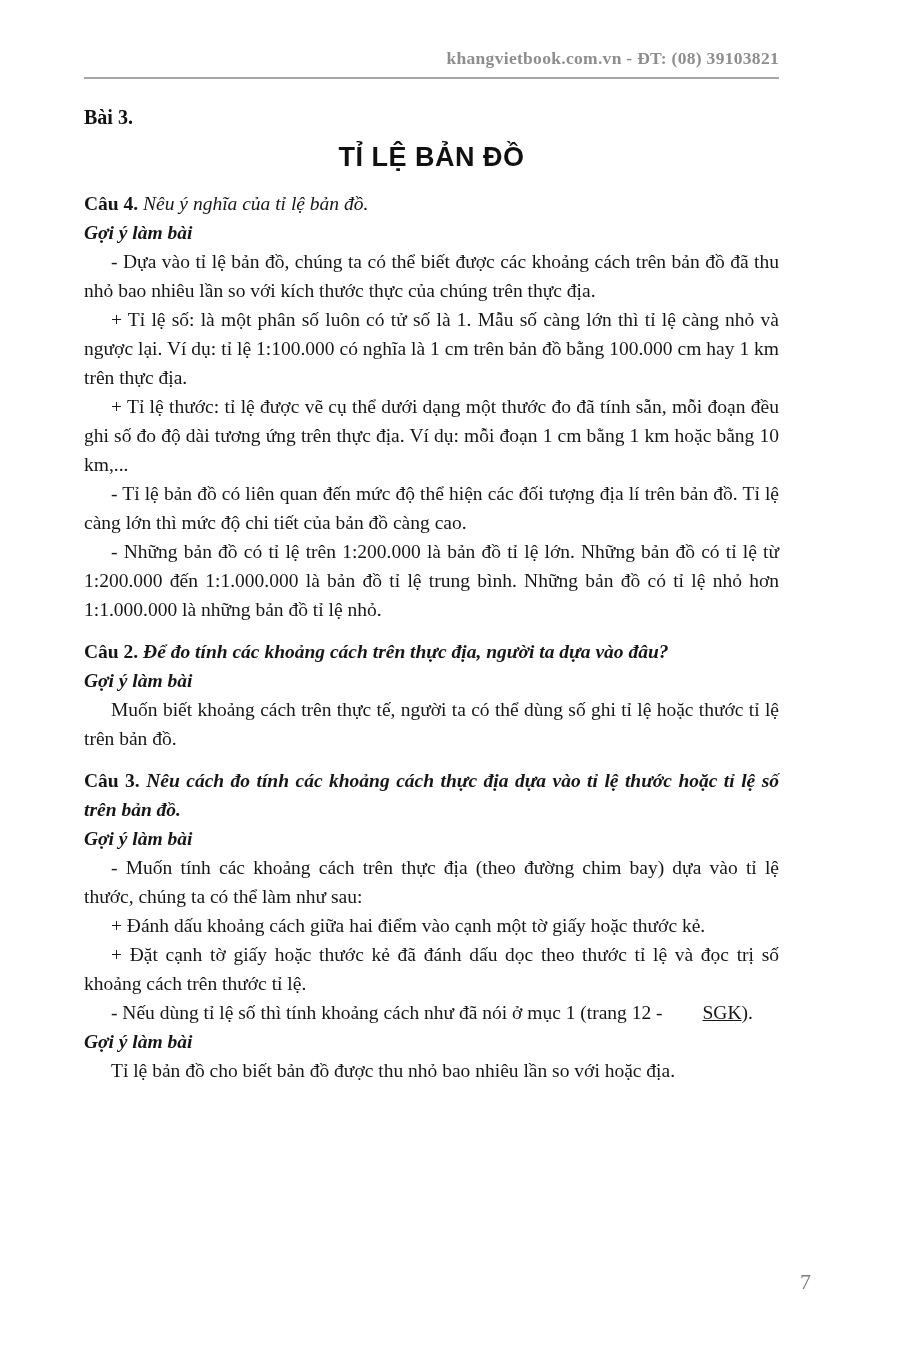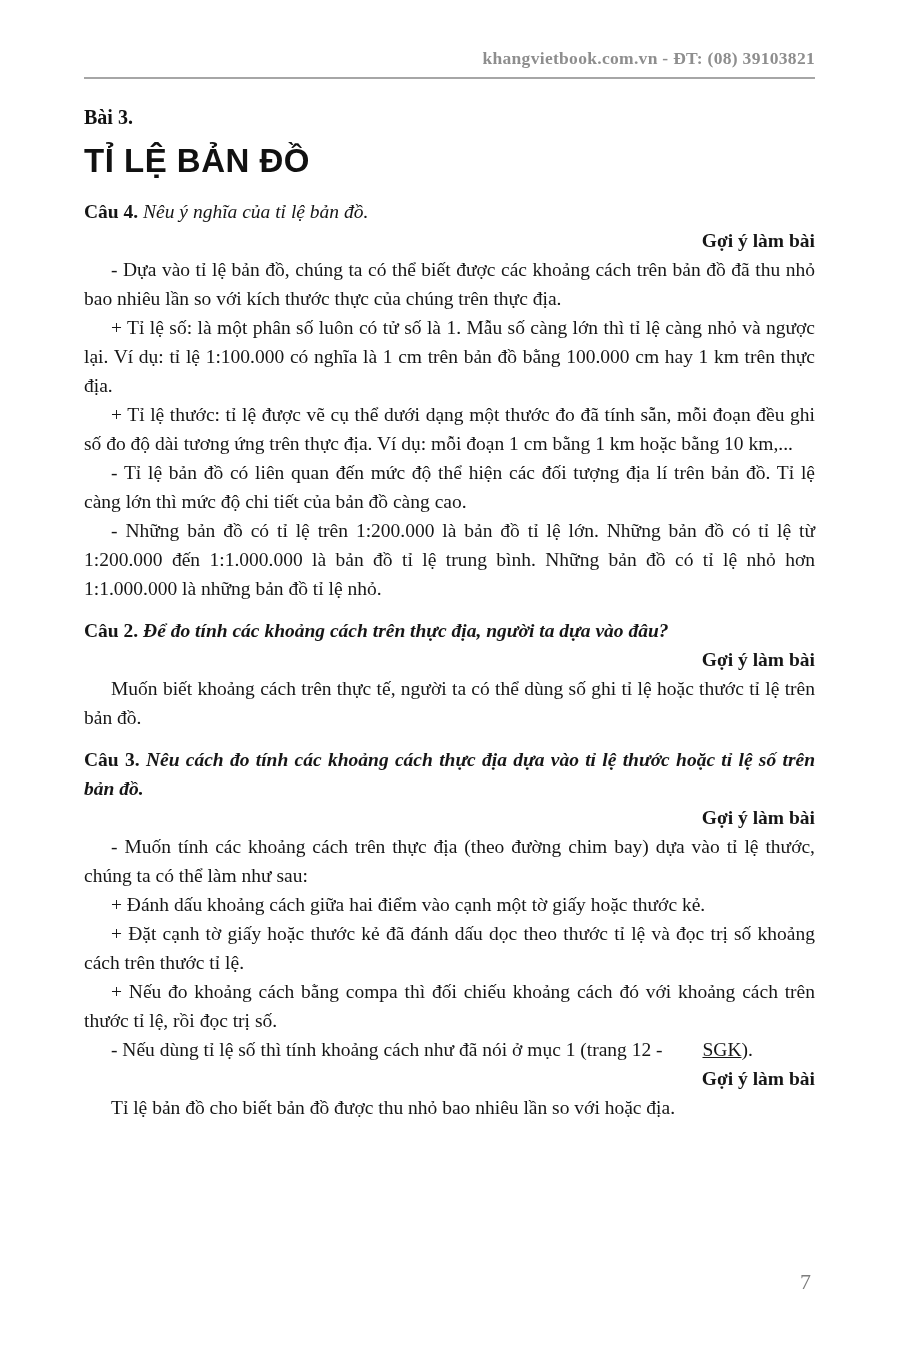--- a/index.html
+++ b/index.html
@@ -6,21 +6,21 @@
     margin: 0;
     padding: 0;
     background: #e9e9e9;
   }
   .page {
     position: relative;
     width: 899px;
     height: 1352px;
     margin: 0 auto;
     box-sizing: border-box;
-    padding: 46px 84px 0 84px;
+    padding: 46px 120px 0 84px;
     background: #ffffff;
     font-family: "Liberation Serif", "DejaVu Serif", serif;
     font-size: 19.5px;
     line-height: 29px;
     color: #161616;
     overflow: hidden;
   }
   .page-header {
     text-align: right;
     font-weight: bold;
@@ -33,35 +33,37 @@
   }
   .lesson-number {
     font-size: 20px;
     font-weight: bold;
     line-height: 1.2;
     margin: 26px 0 0 0;
     color: #111;
   }
   .lesson-title {
     font-family: "Liberation Sans", "DejaVu Sans", sans-serif;
-    font-size: 33px;
+    text-align: center;
+    font-size: 27px;
     font-weight: bold;
     line-height: 1.2;
     letter-spacing: 0.5px;
     margin: 12px 0 16px 0;
     color: #111;
   }
   p { margin: 0; }
   .question { margin-top: 13px; text-align: justify; }
   .q-label { font-weight: bold; }
   .q-text { font-style: italic; }
   .q-text.bold { font-weight: bold; }
   .hint {
-    text-align: right;
+    text-align: left;
     font-weight: bold;
+    font-style: italic;
   }
   .body {
     text-align: justify;
     text-indent: 27px;
   }
   .u { text-decoration: underline; margin-left: 35px; }
   .page-number {
     position: absolute;
     right: 88px;
     bottom: 56px;
@@ -96,21 +98,20 @@
     <p class="hint">Gợi ý làm bài</p>
     <p class="body">Muốn biết khoảng cách trên thực tế, người ta có thể dùng số ghi tỉ lệ hoặc thước tỉ lệ trên bản đồ.</p>
   </section>
 
   <section>
     <p class="question"><span class="q-label">Câu 3.</span> <span class="q-text bold">Nêu cách đo tính các khoảng cách thực địa dựa vào tỉ lệ thước hoặc tỉ lệ số trên bản đồ.</span></p>
     <p class="hint">Gợi ý làm bài</p>
     <p class="body">- Muốn tính các khoảng cách trên thực địa (theo đường chim bay) dựa vào tỉ lệ thước, chúng ta có thể làm như sau:</p>
     <p class="body">+ Đánh dấu khoảng cách giữa hai điểm vào cạnh một tờ giấy hoặc thước kẻ.</p>
     <p class="body">+ Đặt cạnh tờ giấy hoặc thước kẻ đã đánh dấu dọc theo thước tỉ lệ và đọc trị số khoảng cách trên thước tỉ lệ.</p>
-    <p class="body">+ Nếu đo khoảng cách bằng compa thì đối chiếu khoảng cách đó với khoảng cách trên thước tỉ lệ, rồi đọc trị số.</p>
     <p class="body"><span>- Nếu dùng tỉ lệ số thì tính khoảng cách như đã nói ở mục 1 (trang 12 - </span><span class="u">SGK</span><span>).</span></p>
   </section>
 
   <section>
     <p class="hint">Gợi ý làm bài</p>
     <p class="body">Tỉ lệ bản đồ cho biết bản đồ được thu nhỏ bao nhiêu lần so với hoặc địa.</p>
   </section>
 
   <div class="page-number">7</div>
 

